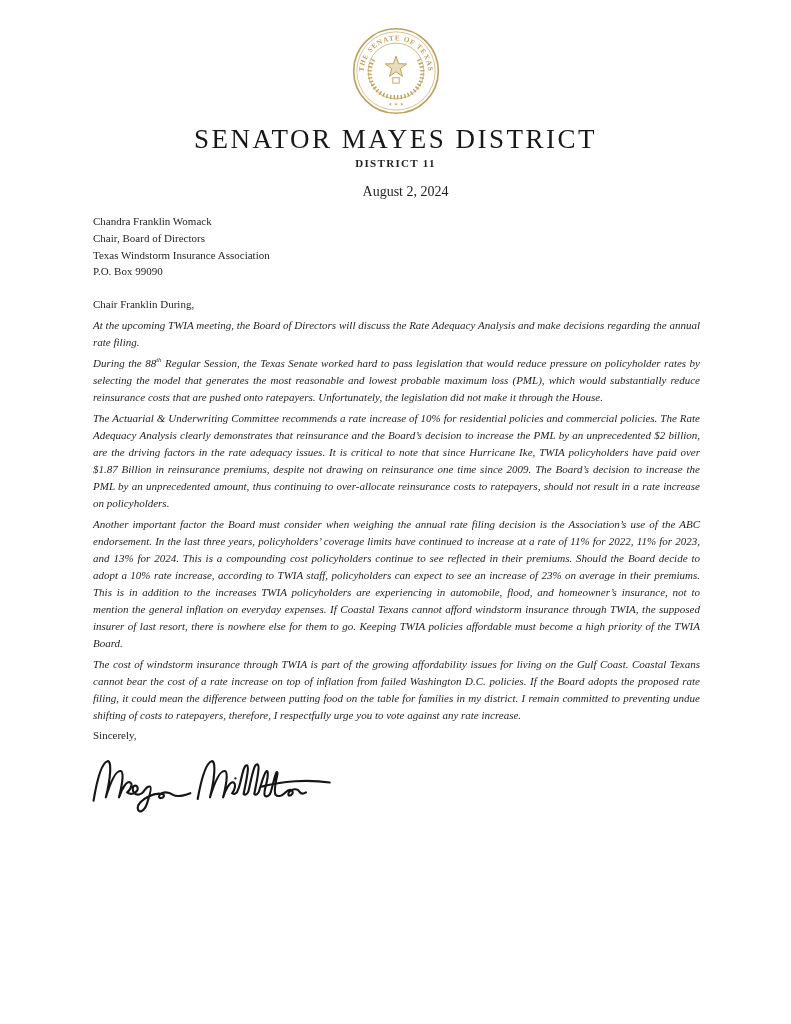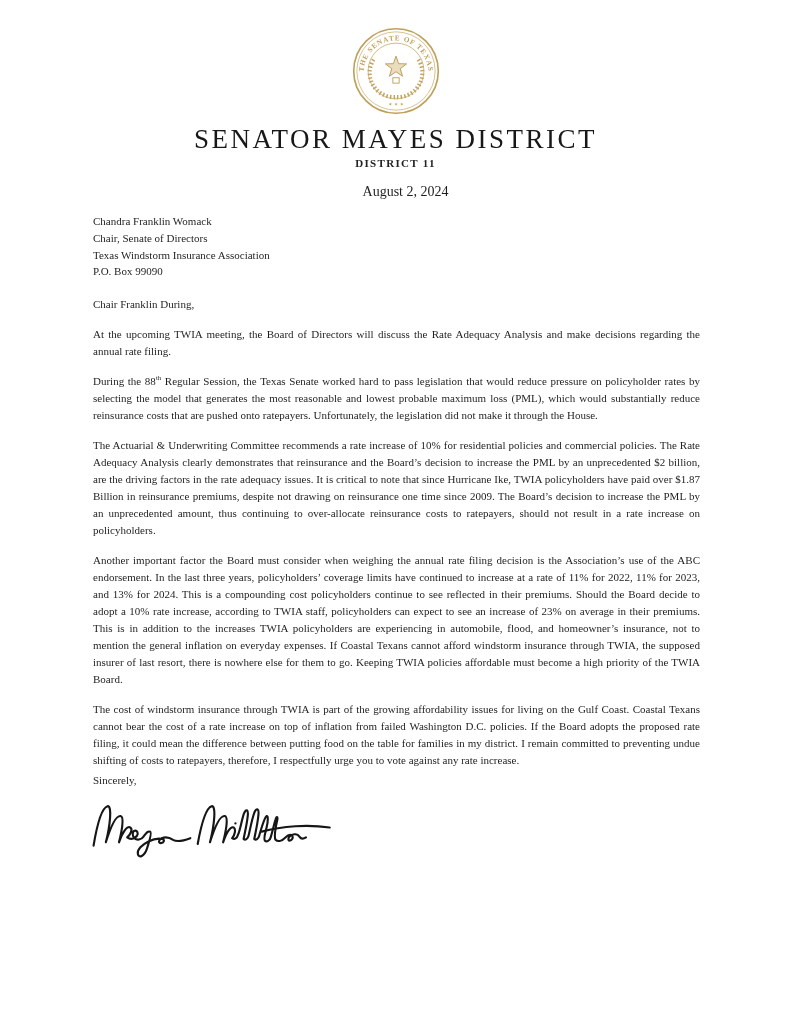--- a/index.html
+++ b/index.html
@@ -38,22 +38,23 @@
   }
   .content {
     padding: 0 91px 0 93px;
     font-size: 11px;
     line-height: 17px;
   }
   .recipient { margin-top: 13px; }
   .recipient div { line-height: 16.8px; }
   .salutation { margin-top: 16px; }
   .content p.body-para {
-    margin-top: 13px;
+    margin-top: 4px;
     text-align: justify;
+    font-style: italic;
   }
   sup { font-size: 0.62em; vertical-align: super; line-height: 0; }
   .closing { margin-top: 3px; }
   .signature { margin-top: 4px; margin-left: -6px; }
   .signature svg { width: 246px; height: 74px; }
 </style>
 </head>
 <body>
 
 <div class="page">
@@ -77,21 +78,21 @@
     <h1 class="sender-name">SENATOR MAYES DISTRICT</h1>
     <div class="sender-district">DISTRICT 11</div>
   </div>
 
   <div class="letter-date">August 2, 2024</div>
 
   <div class="content">
 
     <div class="recipient">
       <div>Chandra Franklin Womack</div>
-      <div>Chair, Senate of Directors</div>
+      <div>Chair, Board of Directors</div>
       <div>Texas Windstorm Insurance Association</div>
       <div>P.O. Box 99090</div>
     </div>
 
     <p class="salutation">Chair Franklin During,</p>
 
     <p class="body-para">At the upcoming TWIA meeting, the Board of Directors will discuss the Rate Adequacy Analysis and make decisions regarding the annual rate filing.</p>
 
     <p class="body-para"><span>During the 88</span><sup>th</sup><span> Regular Session, the Texas Senate worked hard to pass legislation that would reduce pressure on policyholder rates by selecting the model that generates the most reasonable and lowest probable maximum loss (PML), which would substantially reduce reinsurance costs that are pushed onto ratepayers. Unfortunately, the legislation did not make it through the House.</span></p>
 

